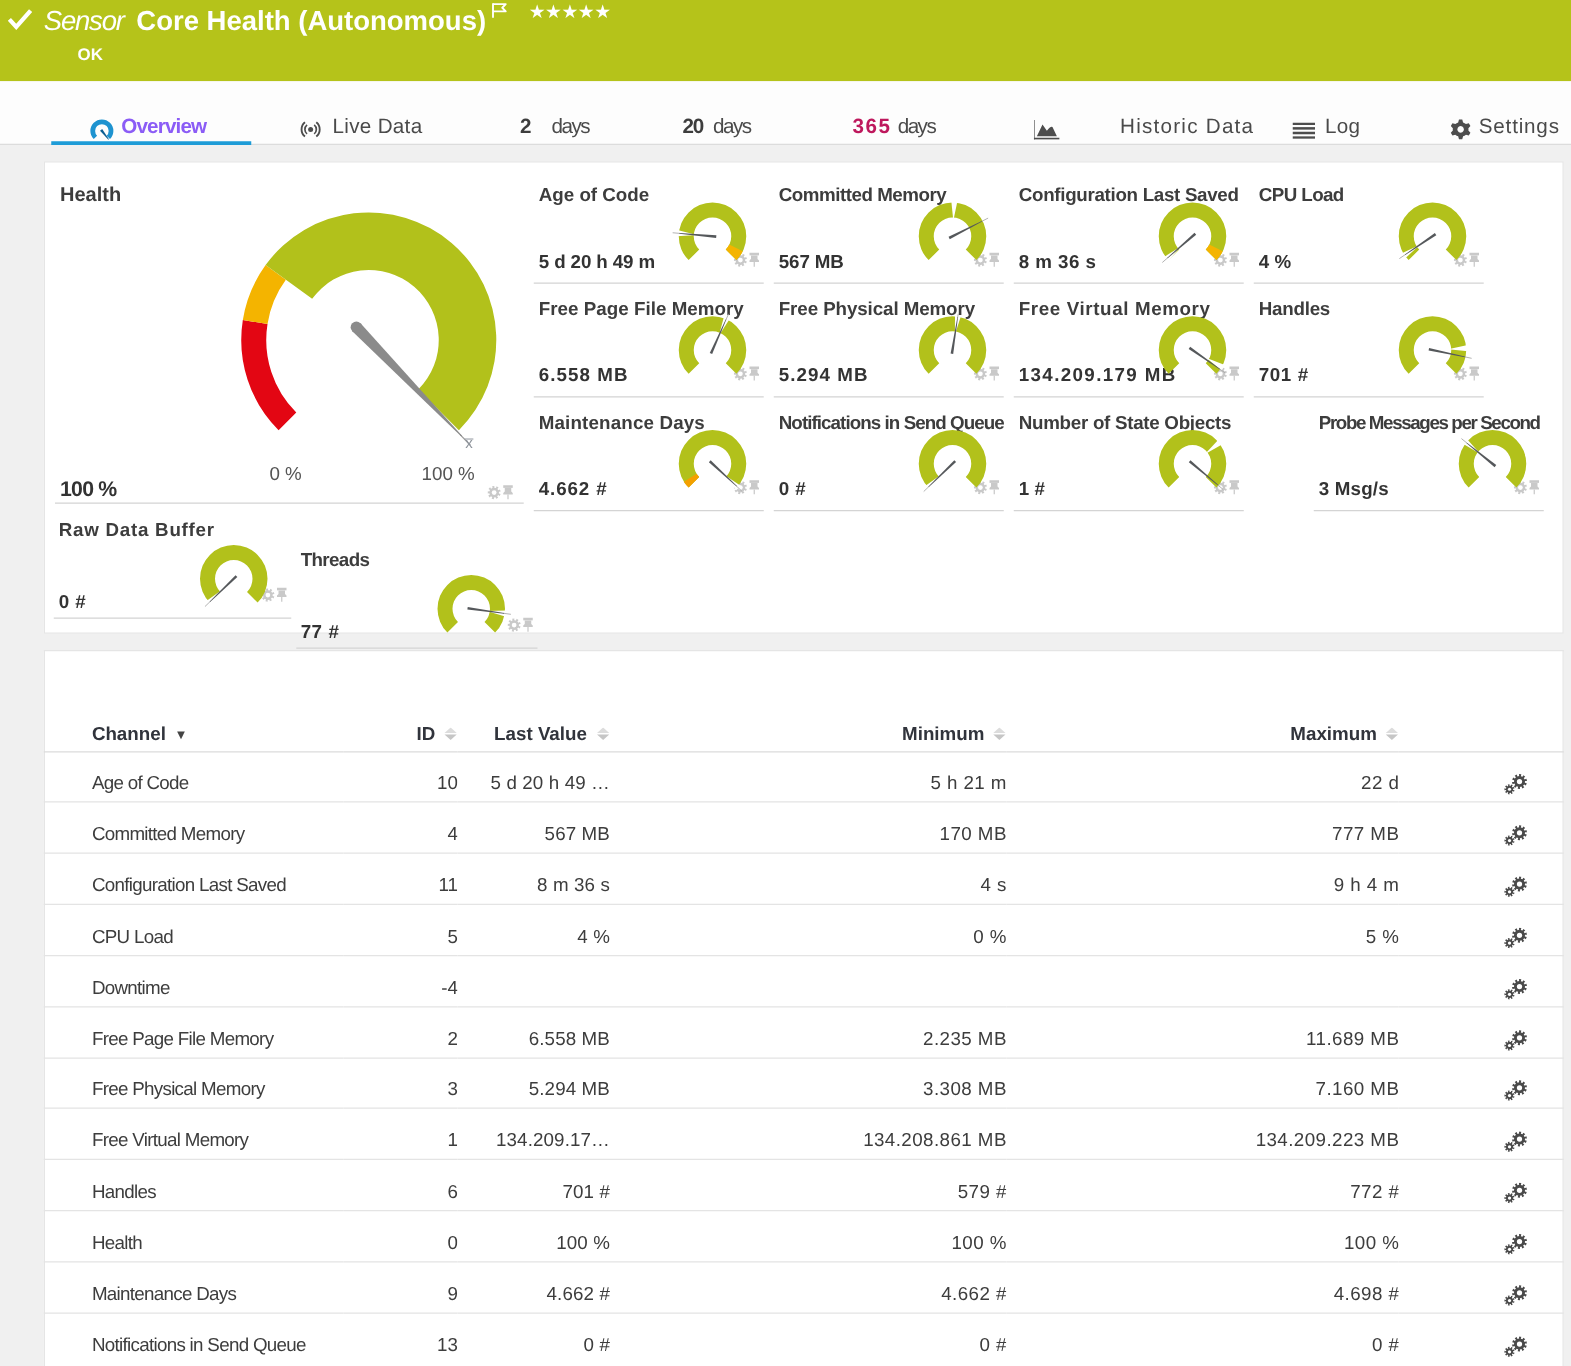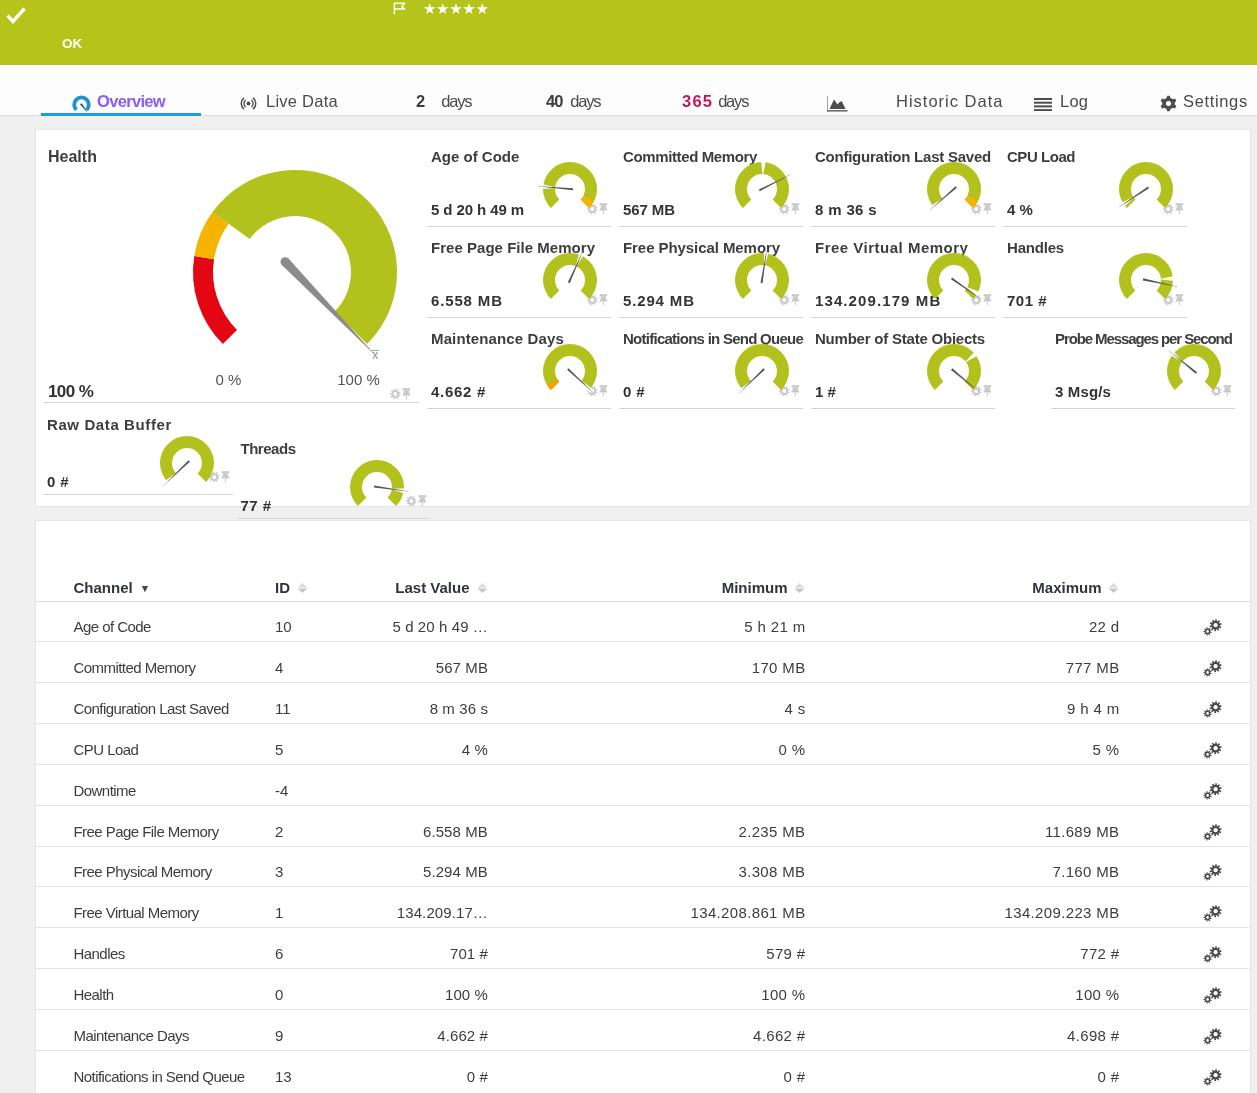--- a/index.html
+++ b/index.html
@@ -10,34 +10,35 @@
 .sp { position:absolute; }
 .spt { position:absolute; left:4px; top:12px; font-size:15px; font-weight:bold; color:#3d3d3d; white-space:nowrap;}
 .spv { position:absolute; left:4px; top:65px; font-size:15px; font-weight:bold; color:#333; white-space:nowrap; }
 .sp::after { content:""; position:absolute; left:0; right:0; bottom:0; border-bottom:1px solid #d4d4d4; }
 .gp { position:absolute; right:3px; bottom:7px; }
 table.tb { border-collapse:collapse; table-layout:fixed; width:1216px; }
 table.tb td { font-size:15px; color:#3d3d3d; height:40.85px; padding:0 0 6px 0; border-bottom:1px solid #e4e4e4; white-space:nowrap; overflow:hidden; vertical-align:bottom; }
 table.tb th { font-size:15px; color:#31343c; font-weight:bold; text-align:left; height:35px; padding:0 0 5px 0; border-bottom:1px solid #dcdcdc; white-space:nowrap; vertical-align:bottom; }
 table.tb td.c1 { padding-left:38.5px; letter-spacing:-0.55px; }
 table.tb th.c1 { padding-left:38.5px; }
-table.tb td.c2, table.tb th.c2 { }
+table.tb td.c2, table.tb th.c2 { text-align:right; }
 table.tb td.c3 { text-align:right; letter-spacing:0.1px; }
 table.tb td.c4, table.tb td.c5 { text-align:right; letter-spacing:0.35px; }
 table.tb th.c4, table.tb th.c5 { text-align:right; }
 table.tb th.c3 { text-align:left; padding-left:29px; }
 table.tb td.c6 { padding-right:28px; padding-bottom:5px; vertical-align:bottom; }
 table.tb tr:last-child td { border-bottom:none; }
 .sorti { vertical-align:0px; margin-left:7px; }
 </style></head>
 <body>
 <div class="hdr">
   <svg style="position:absolute;left:6px;top:7px" width="20" height="17" viewBox="0 0 20 17">
       <path d="M1.5 8.5 L7 14.5 L18.5 1.5" stroke="#fff" stroke-width="3.4" fill="none"></path>
     </svg>
+  <div style="position:absolute;left:35px;top:4px;font-size:22px;color:#fff;font-style:italic;letter-spacing:-0.95px;">Sensor<span style="font-style:normal;font-weight:bold;letter-spacing:0;margin-left:10px;">Core Health (Autonomous)</span></div>
   <svg style="position:absolute;left:393px;top:2px" width="14" height="13" viewBox="0 0 14 13">
       <path d="M1.4 12.2 V0.6" stroke="#fff" stroke-width="1.5"></path>
       <path d="M1.4 1.3 H11.6 L8.8 4.2 L11.6 7.1 H1.4" stroke="#fff" stroke-width="1.5" fill="none" stroke-linejoin="round"></path>
     </svg>
   <div style="position:absolute;left:423px;top:0px;font-size:15px;color:#fff;letter-spacing:-0.35px;">★★★★★</div>
   <div style="position:absolute;left:62px;top:36px;font-size:13.5px;color:#fff;font-weight:bold;">OK</div>
 </div>
 <div class="tabbar">
   <svg style="position:absolute;left:70px;top:30px" width="23" height="17" viewBox="0 0 23 17">
       <path d="M4.99 16.21 A9.2 9.2 0 1 1 18.01 16.21 L15.32 13.52 A5.4 5.4 0 1 0 7.68 13.52 Z" fill="#1e93d0"></path>
@@ -47,21 +48,21 @@
   <div style="position:absolute;left:41px;top:48px;width:160px;height:3px;background:#1e9cd7;"></div>
   <svg style="position:absolute;left:239px;top:31px" width="19" height="15" viewBox="0 0 19 15">
       <circle cx="9.5" cy="7.5" r="2" fill="#4d4d4d"></circle>
       <path d="M 6.65 3.91 A 4.6 4.6 0 0 0 6.65 11.09" stroke="#4d4d4d" stroke-width="1.35" fill="none"></path>
       <path d="M 12.35 3.91 A 4.6 4.6 0 0 1 12.35 11.09" stroke="#4d4d4d" stroke-width="1.35" fill="none"></path>
       <path d="M 4.97 1.81 A 7.3 7.3 0 0 0 4.97 13.19" stroke="#4d4d4d" stroke-width="1.5" fill="none"></path>
       <path d="M 14.03 1.81 A 7.3 7.3 0 0 1 14.03 13.19" stroke="#4d4d4d" stroke-width="1.5" fill="none"></path>
     </svg>
   <div class="tabt" style="left:266px;letter-spacing:0.25px;">Live Data</div>
   <div class="tabt" style="left:416px;"><b style="color:#3d3d3d;">2</b><span style="display:inline-block;width:16px;"></span><span style="letter-spacing:-1.2px;">days</span></div>
-  <div class="tabt" style="left:546px;"><b style="color:#3d3d3d;letter-spacing:-1px;">40</b><span style="display:inline-block;width:8px;"></span><span style="letter-spacing:-1.2px;">days</span></div>
+  <div class="tabt" style="left:546px;"><b style="color:#3d3d3d;letter-spacing:-1px;">20</b><span style="display:inline-block;width:8px;"></span><span style="letter-spacing:-1.2px;">days</span></div>
   <div class="tabt" style="left:682px;"><b style="color:#be185d;letter-spacing:1.2px;">365</b><span style="display:inline-block;width:5px;"></span><span style="letter-spacing:-1.2px;">days</span></div>
   <svg style="position:absolute;left:827px;top:31px" width="21" height="16" viewBox="0 0 21 16">
       <path d="M0.4 0 V15.5 H0.9 V0 Z" fill="#4d4d4d"></path>
       <rect x="0" y="14.2" width="20.5" height="1.3" fill="#4d4d4d"></rect>
       <path d="M2.5 13 L7 3.5 L10.5 8.5 Q13.5 4.5 15 5.5 L18.5 13 Z" fill="#4d4d4d"></path>
     </svg>
   <div class="tabt" style="left:855px;letter-spacing:1.0px;margin-left:41px;">Historic Data</div>
   <svg style="position:absolute;left:1034px;top:33px" width="18" height="13" viewBox="0 0 18 13">
       <rect y="0" width="18" height="2" fill="#4d4d4d"></rect>
       <rect y="3.7" width="18" height="2" fill="#4d4d4d"></rect>

